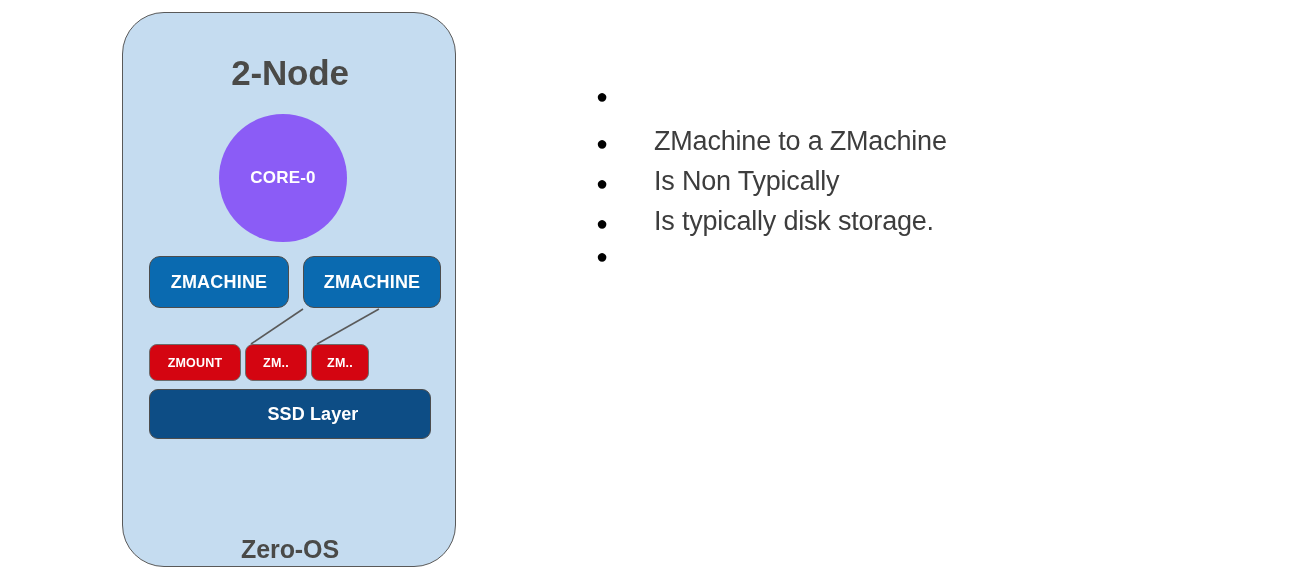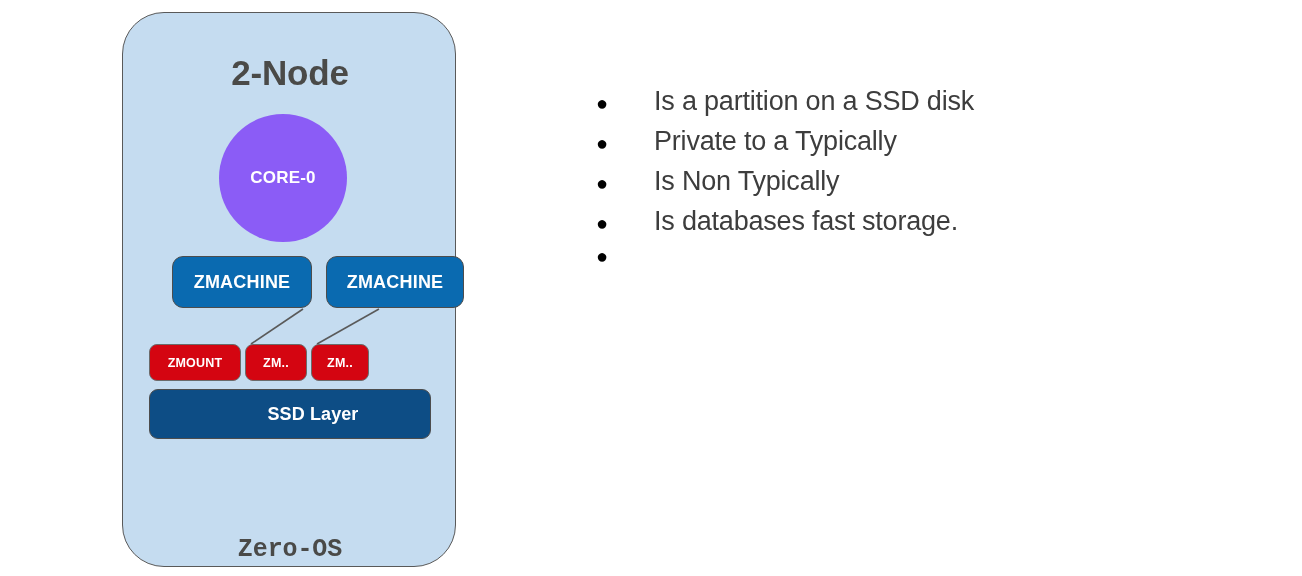--- a/index.html
+++ b/index.html
@@ -44,21 +44,20 @@
   #zero-os-label {
     position: absolute;
     left: 0;
     top: 522px;
     width: 334px;
     text-align: center;
     font-size: 25px;
     font-weight: bold;
     color: #4a4a48;
     letter-spacing: -0.1px;
-    font-family: Liberation Mono, monospace;
   }
 
   
   #core-circle {
     position: absolute;
     left: 96px;
     top: 101px;
     width: 128px;
     height: 128px;
     border-radius: 50%;
@@ -79,21 +78,20 @@
     position: absolute;
     top: 243px;
     height: 52px;
     background: #0a6ab0;
     border: 1.5px solid #4d4d4d;
     border-radius: 11px;
     box-sizing: border-box;
     display: flex;
     align-items: center;
     justify-content: center;
-    margin-left: 23px;
   }
   .zmachine-box span {
     color: #ffffff;
     font-size: 18px;
     font-weight: bold;
     letter-spacing: 0.2px;
   }
   #zmachine-1 { left: 26px; width: 140px; }
   #zmachine-2 { left: 180px; width: 138px; }
 
@@ -217,30 +215,29 @@
   <div id="ssd-layer">
     <span>SSD Layer</span>
   </div>
 
   <div id="zero-os-label">Zero-OS</div>
 </div>
 
 <div id="bullet-list">
   <div class="bullet-row">
     <span class="bullet-marker">●</span>
-    <span class="bullet-text">Is a partition on a SSD disk</span>
-  </div>
-  <div class="bullet-row">
-    <span class="bullet-marker">●</span>
-    <span class="bullet-text">Private to a Typically</span>
+  </div>
+  <div class="bullet-row">
+    <span class="bullet-marker">●</span>
+    <span class="bullet-text">ZMachine to a ZMachine</span>
   </div>
   <div class="bullet-row">
     <span class="bullet-marker">●</span>
     <span class="bullet-text">Is Non Typically</span>
   </div>
   <div class="bullet-row">
     <span class="bullet-marker">●</span>
-    <span class="bullet-text">Is databases fast storage.</span>
+    <span class="bullet-text">Is typically disk storage.</span>
   </div>
   <div class="bullet-row">
     <span class="bullet-marker">●</span>
   </div>
 </div>
 
 </body></html>

